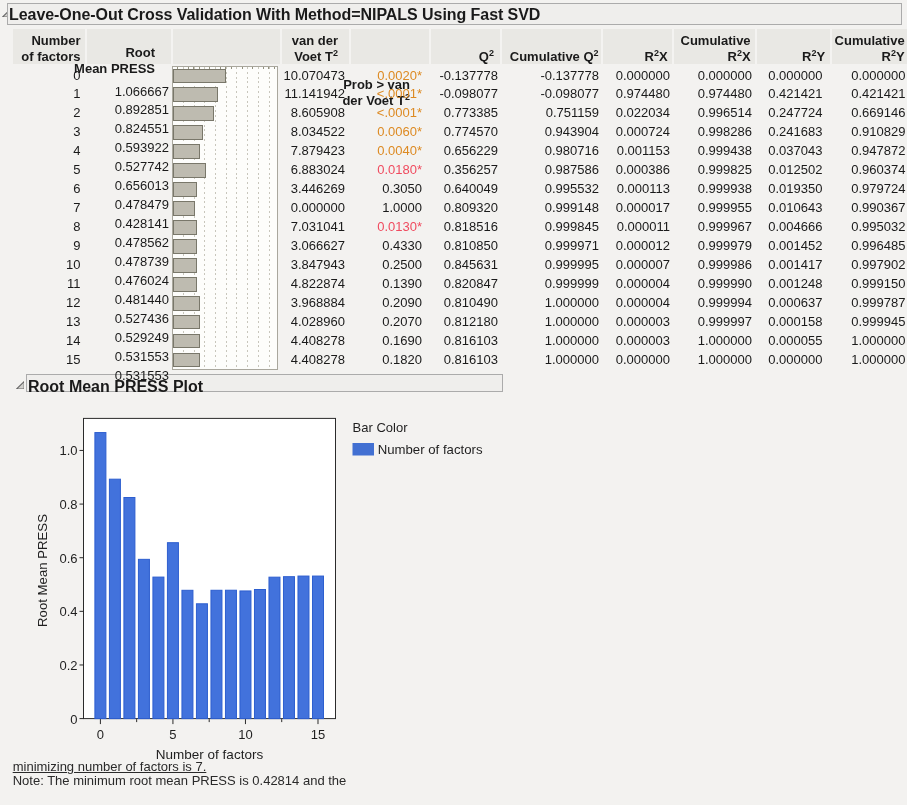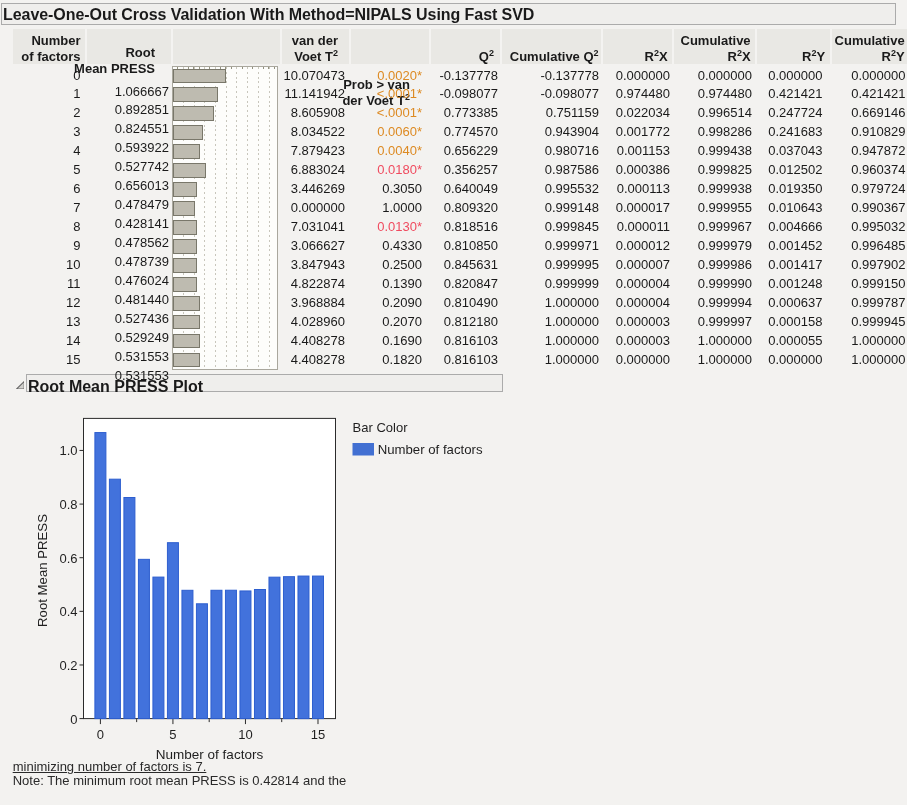--- a/index.html
+++ b/index.html
@@ -19,21 +19,21 @@
 .tbar{position:absolute;height:14.8px;background:#bebbb0;border:1px solid #79776a;box-sizing:border-box;}
 .note{position:absolute;left:12.7px;font-size:13px;color:#2a2a2a;white-space:nowrap;}
 </style></head><body>
 
 <svg class="abs" style="left:2.3px;top:9.3px" width="8" height="8">
     <path d="M0.5 8.0 L8.2 8.0 L8.2 0.5 Z" fill="#d2d1cd" stroke="#686868" stroke-width="1.1"></path>
   </svg>
 <svg class="abs" style="left:15.9px;top:381.2px" width="8" height="8">
     <path d="M0.5 8.0 L8.2 8.0 L8.2 0.5 Z" fill="#d2d1cd" stroke="#686868" stroke-width="1.1"></path>
   </svg>
-<div class="obar" style="left:1px;top:2.5px;width:894.5px;height:22.5px;">
+<div class="obar" style="left:7px;top:2.5px;width:894.5px;height:22.5px;">
     <span style="top:2.5px;letter-spacing:-0.06px;">Leave-One-Out Cross Validation With Method=NIPALS Using Fast SVD</span>
   </div>
 <div class="obar" style="left:26px;top:374px;width:477px;height:18px;">
     <span style="top:2.5px;">Root Mean PRESS Plot</span>
   </div>
 <div class="hdrband"></div>
 <div class="sep" style="left:85px;"></div>
 <div class="sep" style="left:171px;"></div>
 <div class="sep" style="left:280px;"></div>
 <div class="sep" style="left:348.5px;"></div>
@@ -178,21 +178,21 @@
     <div>0.999999</div>
     <div>1.000000</div>
     <div>1.000000</div>
     <div>1.000000</div>
     <div>1.000000</div>
   </div>
 <div class="bcol" style="left:560.00px;width:110px;">
     <div>0.000000</div>
     <div>0.974480</div>
     <div>0.022034</div>
-    <div>0.001772</div>
+    <div>0.000724</div>
     <div>0.001153</div>
     <div>0.000386</div>
     <div>0.000113</div>
     <div>0.000017</div>
     <div>0.000011</div>
     <div>0.000012</div>
     <div>0.000007</div>
     <div>0.000004</div>
     <div>0.000004</div>
     <div>0.000003</div>

